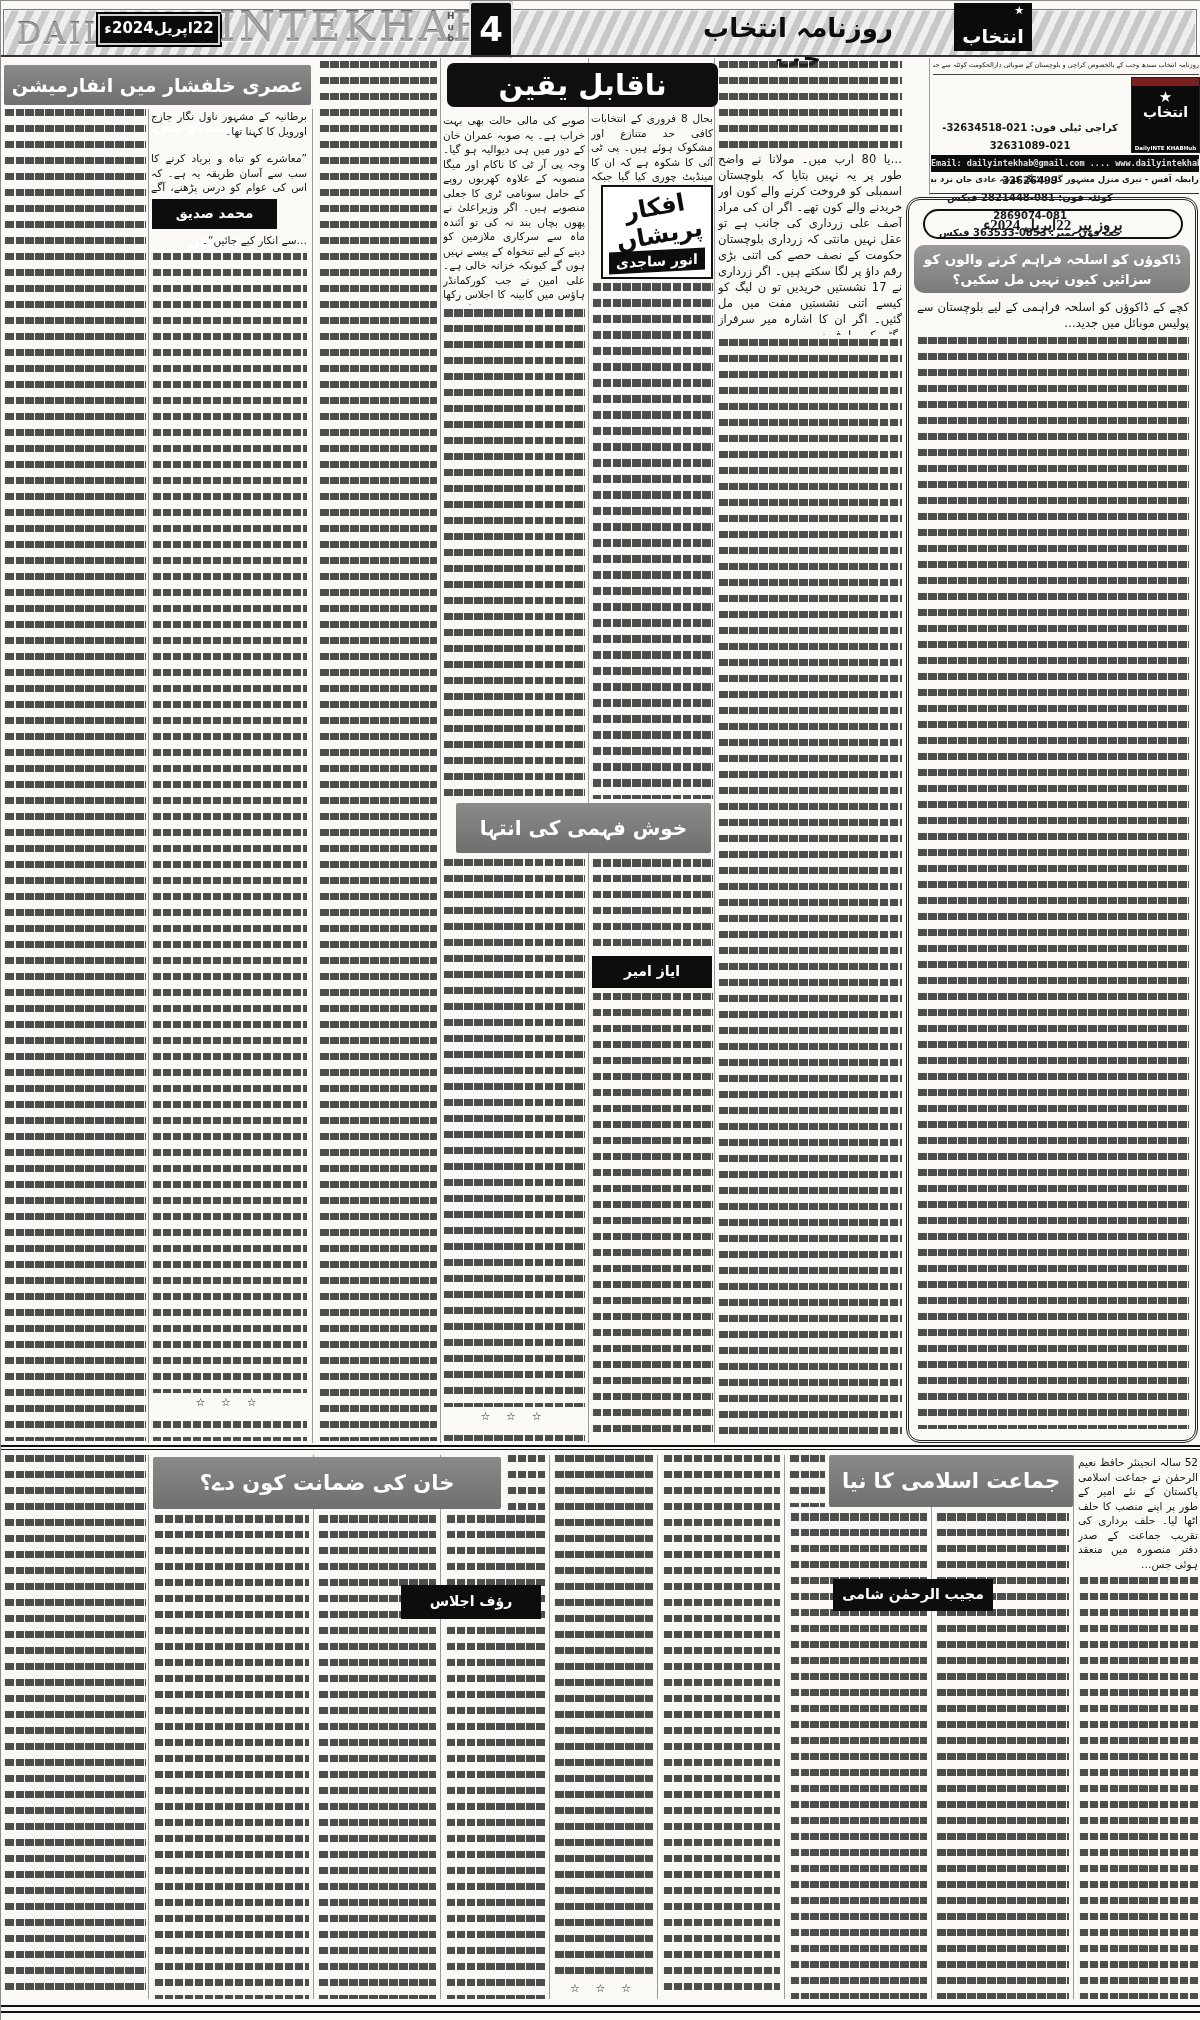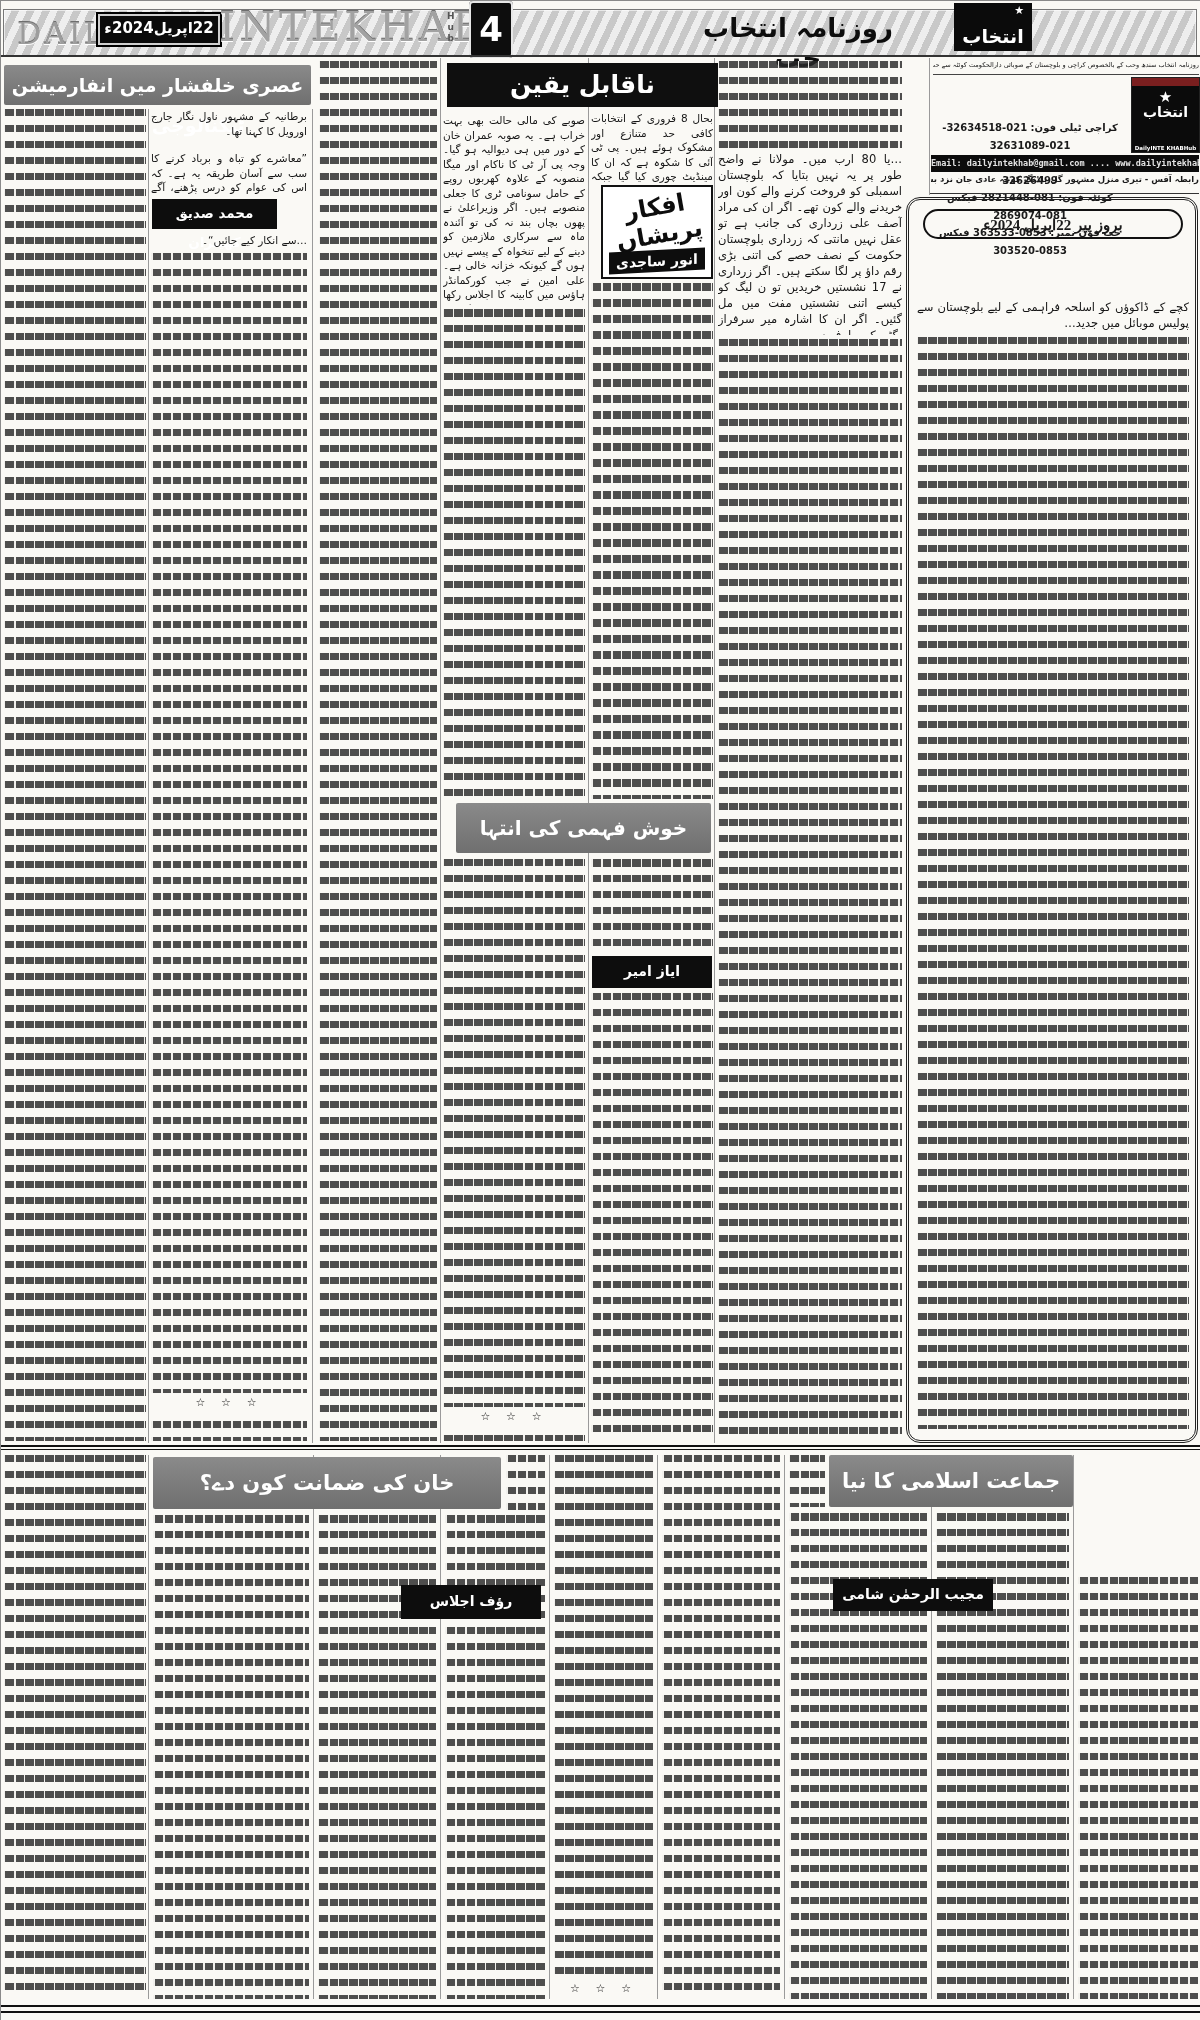--- a/index.html
+++ b/index.html
@@ -118,21 +118,21 @@
   <div class="abs head-gray" style="left:3px;top:64px;width:307px;height:40px;font-size:19px;line-height:40px;">عصری خلفشار میں انفارمیشن ٹیکنالوجی کا کردار</div>
   <div class="abs gk" style="left:3px;top:108px;width:142px;height:1332px;"></div>
   <div class="abs ur-sm" style="left:150px;top:108px;width:156px;height:42px;overflow:hidden;">برطانیہ کے مشہور ناول نگار جارج اورویل کا کہنا تھا۔</div>
   <div class="abs ur-sm" style="left:150px;top:150px;width:156px;height:46px;overflow:hidden;">”معاشرے کو تباہ و برباد کرنے کا سب سے آسان طریقہ یہ ہے۔ کہ اس کی عوام کو درس پڑھنے، آگے بڑھنے اور سمجھنے کی راہ میں…</div>
   <div class="abs byline" style="left:151px;top:198px;width:125px;height:30px;font-size:13.5px;line-height:29px;">محمد صدیق کھیتران</div>
   <div class="abs ur-sm" style="left:150px;top:232px;width:156px;height:16px;overflow:hidden;">…سے انکار کیے جائیں“۔</div>
   <div class="abs gk" style="left:150px;top:252px;width:156px;height:1188px;"></div>
   <div class="abs stars" style="left:150px;top:1392px;width:156px;height:20px;line-height:20px;">☆ ☆ ☆</div>
   <div class="abs gk" style="left:318px;top:60px;width:118px;height:1380px;"></div>
 
-  <div class="abs head-black" style="left:446px;top:62px;width:271px;height:44px;font-size:25px;line-height:44px;">ناقابل یقین</div>
+  <div class="abs head-black" style="left:446px;top:62px;width:271px;height:44px;font-size:29px;line-height:44px;border-radius:7px;">ناقابل یقین</div>
   <div class="abs ur-sm" style="left:442px;top:112px;width:142px;height:192px;overflow:hidden;">صوبے کی مالی حالت بھی بہت خراب ہے۔ یہ صوبہ عمران خان کے دور میں ہی دیوالیہ ہو گیا۔ وجہ پی آر ٹی کا ناکام اور میگا منصوبہ کے علاوہ کھربوں روپے کے حامل سونامی ٹری کا جعلی منصوبے ہیں۔ اگر وزیراعلیٰ نے پھوں بچاں بند نہ کی تو آئندہ ماہ سے سرکاری ملازمین کو دینے کے لیے تنخواہ کے پیسے نہیں ہوں گے کیونکہ خزانہ خالی ہے۔ علی امین نے جب کورکمانڈر ہاؤس میں کابینہ کا اجلاس رکھا تھا تو ان کا کردار مشکوک اور دوغلا نظر آیا لیکن عمران خان نے اس پر خاموشی اختیار کیے رکھی۔</div>
   <div class="abs gk" style="left:442px;top:308px;width:142px;height:490px;"></div>
   <div class="abs ur-sm" style="left:590px;top:110px;width:122px;height:72px;overflow:hidden;">بحال 8 فروری کے انتخابات کافی حد متنازع اور مشکوک ہوئے ہیں۔ پی ٹی آئی کا شکوہ ہے کہ ان کا مینڈیٹ چوری کیا گیا جبکہ ن لیگ کا نواز شریف دھڑا بھی شاکی ہے اور…</div>
 
   <div class="abs col-logo">
     <span class="big">افکار پریشاں</span>
     <span class="strip">انور ساجدی</span>
   </div>
   <div class="abs gk" style="left:590px;top:282px;width:122px;height:516px;"></div>
 
@@ -142,20 +142,21 @@
   <div class="abs gk" style="left:590px;top:858px;width:122px;height:94px;"></div>
   <div class="abs byline" style="left:591px;top:955px;width:120px;height:32px;font-size:14px;line-height:31px;">ایاز امیر</div>
   <div class="abs gk" style="left:590px;top:992px;width:122px;height:448px;"></div>
 
   <div class="abs gk" style="left:717px;top:60px;width:184px;height:88px;"></div>
   <div class="abs ur" style="left:717px;top:150px;width:184px;height:184px;overflow:hidden;">…یا 80 ارب میں۔ مولانا نے واضح طور پر یہ نہیں بتایا کہ بلوچستان اسمبلی کو فروخت کرنے والے کون اور خریدنے والے کون تھے۔ اگر ان کی مراد آصف علی زرداری کی جانب ہے تو عقل نہیں مانتی کہ زرداری بلوچستان حکومت کے نصف حصے کی اتنی بڑی رقم داؤ پر لگا سکتے ہیں۔ اگر زرداری نے 17 نشستیں خریدیں تو ن لیگ کو کیسے اتنی نشستیں مفت میں مل گئیں۔ اگر ان کا اشارہ میر سرفراز بگٹی کی طرف ہے…</div>
   <div class="abs gk" style="left:717px;top:338px;width:184px;height:1102px;"></div>
 
   <div class="abs ed-border"></div>
   <div class="abs ed-pill">بروز پیر 22اپریل 2024ء</div>
+  <div class="abs ed-head">ڈاکوؤں کو اسلحہ فراہم کرنے والوں کو سزائیں کیوں نہیں مل سکیں؟</div>
   <div class="abs ur" style="left:916px;top:298px;width:272px;height:34px;overflow:hidden;">کچے کے ڈاکوؤں کو اسلحہ فراہمی کے لیے بلوچستان سے پولیس موبائل میں جدید…</div>
   <div class="abs gk" style="left:916px;top:336px;width:272px;height:1092px;"></div>
 
   <div class="abs hr-bottom-band"></div>
 
   <div class="abs vr" style="left:147px;top:1454px;height:544px;"></div>
   <div class="abs vr" style="left:312px;top:1454px;height:544px;"></div>
   <div class="abs vr" style="left:439px;top:1454px;height:544px;"></div>
   <div class="abs vr" style="left:548px;top:1454px;height:544px;"></div>
   <div class="abs vr" style="left:656px;top:1454px;height:544px;"></div>
@@ -172,16 +173,17 @@
   <div class="abs byline" style="left:400px;top:1584px;width:140px;height:34px;font-size:14px;line-height:33px;">رؤف اجلاس</div>
   <div class="abs gk" style="left:553px;top:1454px;width:99px;height:524px;"></div>
   <div class="abs stars" style="left:553px;top:1978px;width:99px;height:20px;line-height:20px;">☆ ☆ ☆</div>
   <div class="abs gk" style="left:661px;top:1454px;width:118px;height:544px;"></div>
 
   <div class="abs gk" style="left:788px;top:1454px;width:36px;height:52px;"></div>
   <div class="abs head-gray" style="left:828px;top:1454px;width:244px;height:52px;font-size:21px;line-height:52px;">جماعت اسلامی کا نیا دور</div>
   <div class="abs gk" style="left:788px;top:1512px;width:138px;height:486px;"></div>
   <div class="abs gk" style="left:935px;top:1512px;width:133px;height:486px;"></div>
   <div class="abs byline" style="left:832px;top:1578px;width:160px;height:32px;font-size:14px;line-height:31px;">مجیب الرحمٰن شامی</div>
+  <div class="abs ur-sm" style="left:1077px;top:1454px;width:120px;height:118px;overflow:hidden;">52 سالہ انجینئر حافظ نعیم الرحمٰن نے جماعت اسلامی پاکستان کے نئے امیر کے طور پر اپنے منصب کا حلف اٹھا لیا۔ حلف برداری کی تقریب جماعت کے صدر دفتر منصورہ میں منعقد ہوئی جس…</div>
   <div class="abs gk" style="left:1077px;top:1576px;width:120px;height:422px;"></div>
 
   <div class="abs hr-page-bottom"></div>
 </div>
 
 </body></html>

